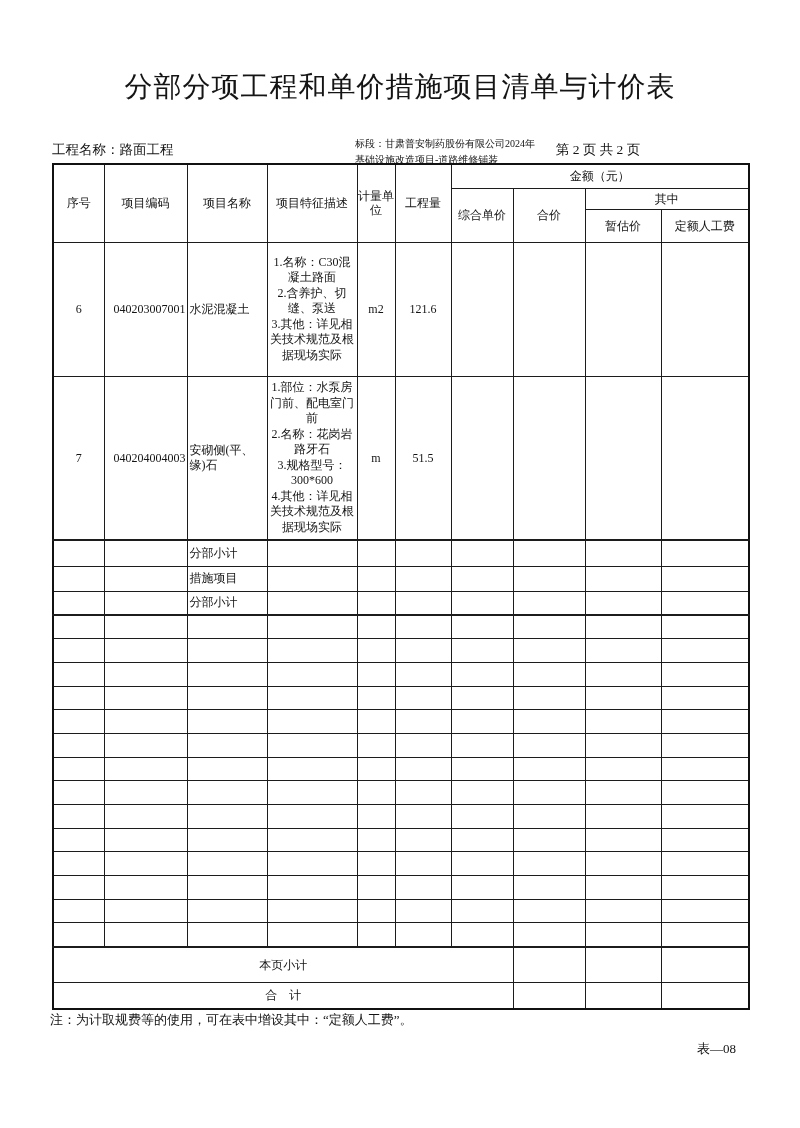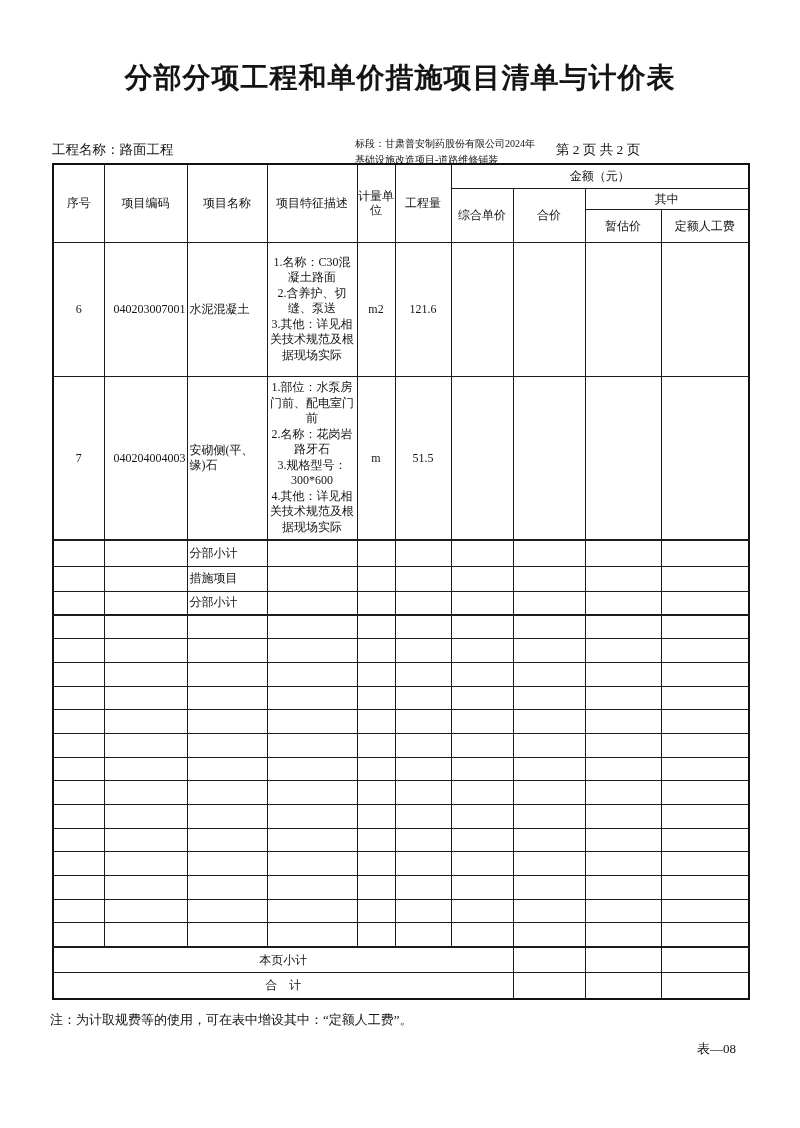--- a/index.html
+++ b/index.html
@@ -4,22 +4,22 @@
 <style>
   html,body{margin:0;padding:0;}
   body{
     width:800px;height:1128px;background:#ffffff;
     font-family:"Liberation Serif","DejaVu Serif",serif;
     color:#141414;
   }
   .page{position:relative;width:800px;height:1128px;background:#ffffff;overflow:hidden;}
 
   .doc-title{
-    position:absolute;top:59px;left:0;width:100%;
-    text-align:center;font-size:28px;font-weight:bold;letter-spacing:1px;
+    position:absolute;top:68px;left:0;width:100%;
+    text-align:center;font-size:28px;font-weight:normal;letter-spacing:1px;
   }
 
   .meta-project{position:absolute;left:52px;top:141px;font-size:13.5px;}
   .meta-section{position:absolute;left:355px;top:136px;font-size:10px;line-height:16px;white-space:pre-line;}
   .meta-page{position:absolute;left:448px;width:300px;top:141px;font-size:13.5px;text-align:center;}
 
   table.bill{
     position:absolute;left:52px;top:163px;width:696px;
     border-collapse:collapse;table-layout:fixed;
     font-size:12px;border:2px solid #111;
@@ -38,21 +38,21 @@
 
   td.c-code{text-align:right;padding:0 1px 0 2px;word-break:break-all;}
   td.c-name{text-align:left;padding:0 1px 0 2px;line-height:15px;margin-left:10px;}
   td.c-feat{
     text-align:center;padding:1px 2px;
     line-height:15.5px;white-space:pre-line;
   }
   tr.thick td{border-top-width:2px;}
   tr.empty-row{height:23.7px;}
   td.sum-label{text-align:center;}
-  .sum-row-0{height:26px;}
+  .sum-row-0{height:36px;}
   .sum-row-1{height:26px;}
 
   .footnote{position:absolute;left:50px;top:1011px;font-size:13px;text-align:right;}
   .form-code{position:absolute;left:448px;width:288px;top:1040px;font-size:13px;text-align:right;}
 </style>
 </head>
 <body>
 
 <div class="page">
 

